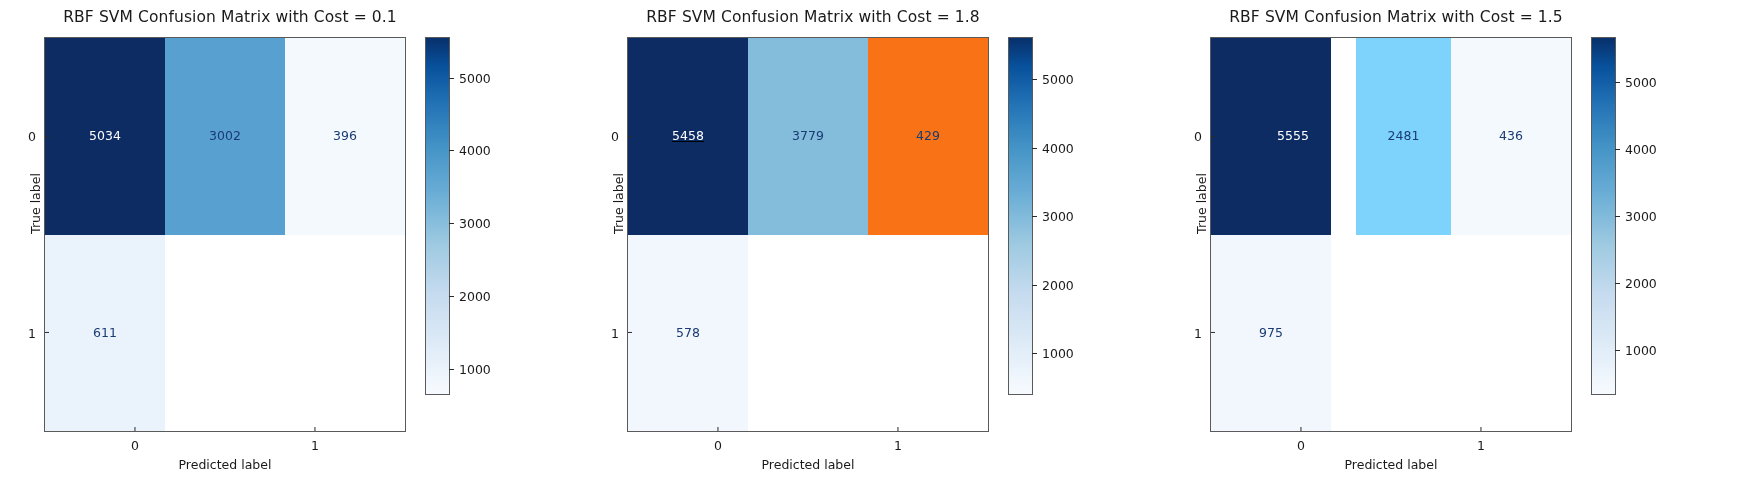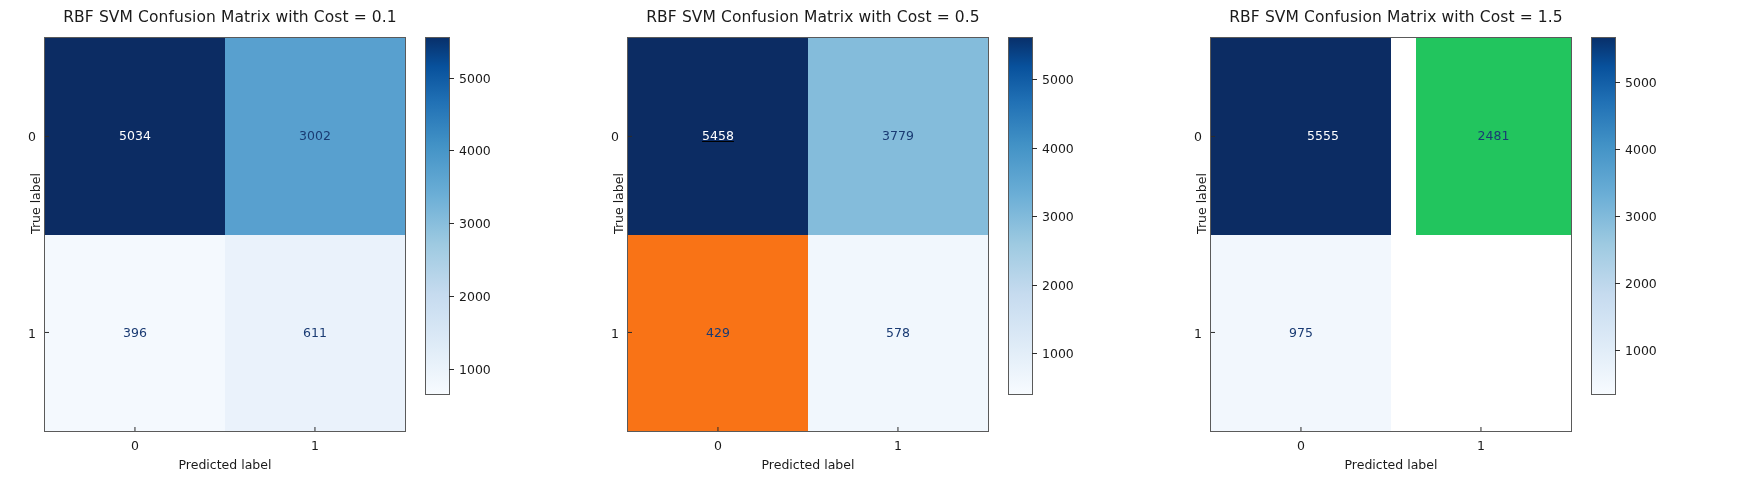--- a/index.html
+++ b/index.html
@@ -43,21 +43,21 @@
     top: 37px;
     width: 362px;
     height: 395px;
     border: 1.1px solid #5a5a5a;
     box-sizing: border-box;
   }
   .cellgrid {
     position: absolute;
     inset: 0;
     display: grid;
-    grid-template-columns: 1fr 1fr;
+    grid-template-columns: 1fr 1fr 1fr;
     grid-template-rows: 1fr 1fr;
   }
   .cell {
     position: relative;
     display: flex;
     align-items: center;
     justify-content: center;
   }
   .cell-text {
     font-size: 12.5px;
@@ -214,21 +214,21 @@
       <div class="colorbar-gradient" style="background:linear-gradient(to top,#f7fbff 0%,#deebf7 14%,#c6dbef 28%,#9ecae1 42%,#6baed6 56%,#4292c6 70%,#2171b5 82%,#08519c 92%,#08306b 100%);"></div>
       <div class="cbtick" style="top:40px;"><span class="tickmark"></span><span class="ticklabel">5000</span></div>
       <div class="cbtick" style="top:112px;"><span class="tickmark"></span><span class="ticklabel">4000</span></div>
       <div class="cbtick" style="top:185px;"><span class="tickmark"></span><span class="ticklabel">3000</span></div>
       <div class="cbtick" style="top:258px;"><span class="tickmark"></span><span class="ticklabel">2000</span></div>
       <div class="cbtick" style="top:331px;"><span class="tickmark"></span><span class="ticklabel">1000</span></div>
     </div>
   </div>
 
   <div class="panel" style="left:583px;">
-    <div class="panel-title">RBF SVM Confusion Matrix with Cost = 0.5</div>
+    <div class="panel-title">RBF SVM Confusion Matrix with Cost = 1.8</div>
 
     <div class="axes">
       <div class="cellgrid">
         <div class="cell" style="background:#0c2c63;text-decoration:underline;">
           <span class="cell-text" style="color:#ffffff;">5458</span>
         </div>
         <div class="cell" style="background:#84bcdb;">
           <span class="cell-text" style="color:#1a3b73;">3779</span>
         </div>
         <div class="cell" style="background:#f97316;">
@@ -272,22 +272,25 @@
   </div>
 
   <div class="panel" style="left:1166px;">
     <div class="panel-title">RBF SVM Confusion Matrix with Cost = 1.5</div>
 
     <div class="axes">
       <div class="cellgrid">
         <div class="cell" style="background:#0c2c63;">
           <span class="cell-text" style="color:#ffffff;margin-left:44px;">5555</span>
         </div>
-        <div class="cell" style="background:#22c55e;margin-left:25px;">
+        <div class="cell" style="background:#7dd3fc;margin-left:25px;">
           <span class="cell-text" style="color:#1a3b73;">2481</span>
+        </div>
+        <div class="cell" style="background:#f4f9fe;">
+          <span class="cell-text" style="color:#1a3b73;">436</span>
         </div>
         <div class="cell" style="background:#f2f7fd;">
           <span class="cell-text" style="color:#1a3b73;">975</span>
         </div>
       </div>
 
       <div class="ytick" style="top:25%;">
         <span class="ticklabel">0</span>
         <span class="tickmark"></span>
       </div>

